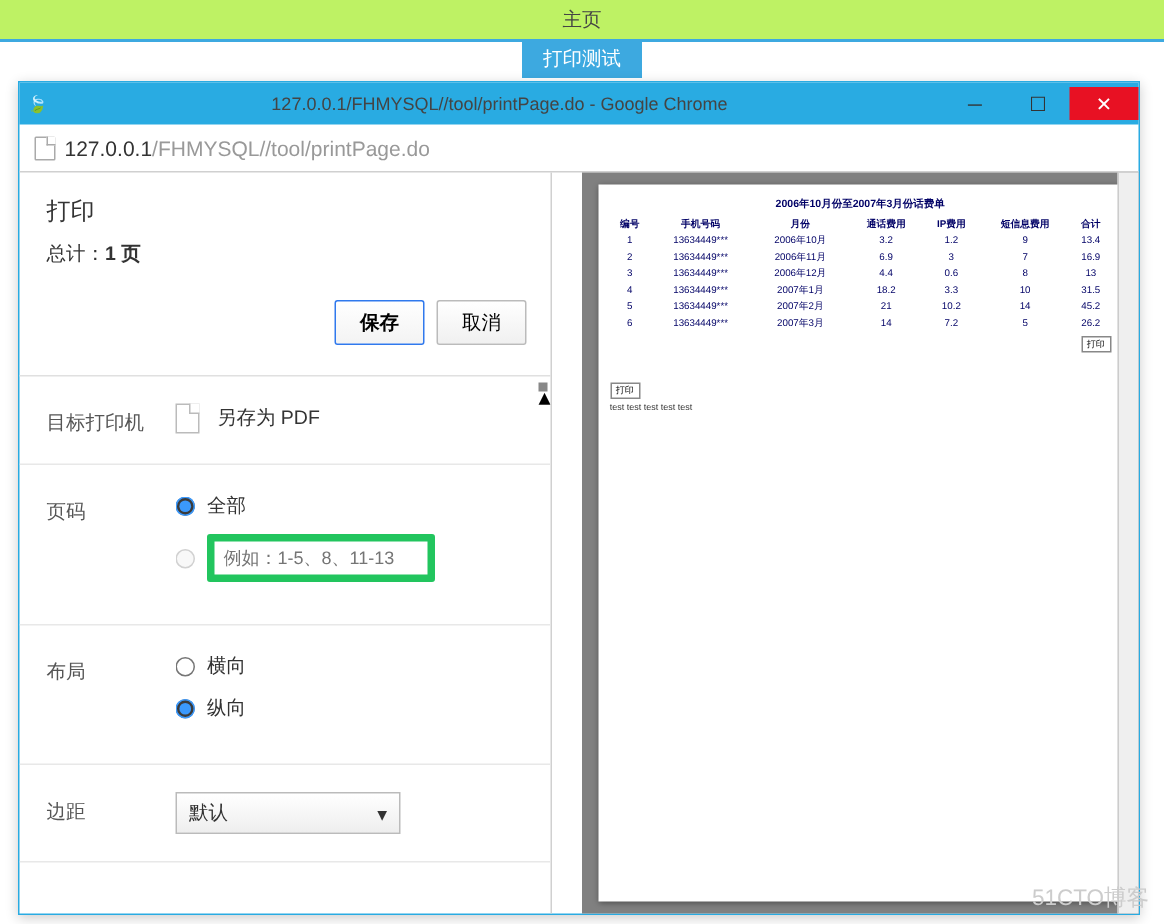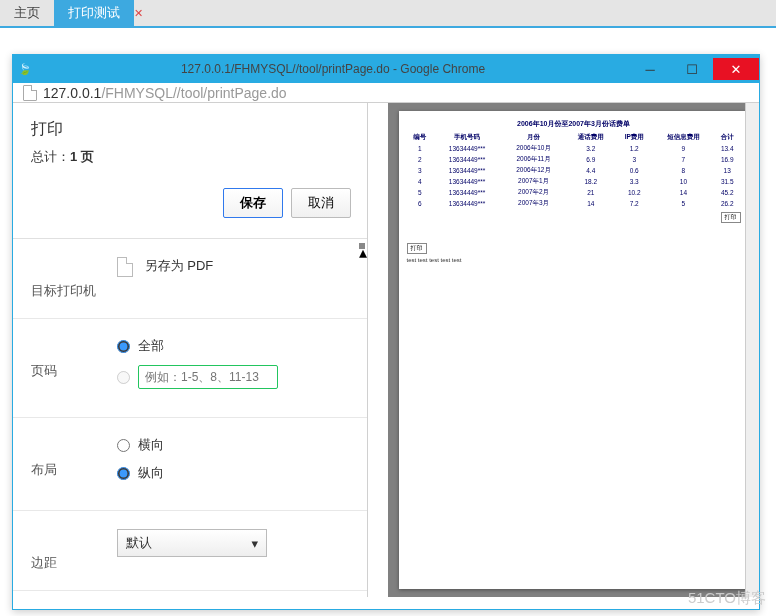--- a/index.html
+++ b/index.html
@@ -1,55 +1,55 @@
 <!DOCTYPE html>
 <html><head>
 <meta charset="utf-8">
 <style>
 * { box-sizing: border-box; margin: 0; padding: 0; }
 body { font-family: "Microsoft YaHei", sans-serif; background: #fff; width: 776px; height: 616px; overflow: hidden; position: relative; }
 
-.top-tabs { height: 28px; background: #e5e5e5; border-bottom: 2px solid #3da9e0; display: flex; align-items: center; }
+.top-tabs { height: 28px; background: #bef264; border-bottom: 2px solid #3da9e0; display: flex; align-items: center; flex-direction: column; }
 .tab { padding: 4px 14px; font-size: 13px; color: #444; cursor: pointer; }
 .tab.active { background: #3da9e0; color: #fff; }
 .tab-close { color: #d44; font-size: 11px; padding: 2px 4px; margin-left: -4px; }
 
 .chrome-window { position: absolute; top: 54px; left: 12px; width: 748px; height: 556px; border: 1px solid #29abe2; background: #fff; box-shadow: 0 2px 8px rgba(0,0,0,0.2); }
 .titlebar { height: 28px; background: #29abe2; display: flex; align-items: center; color: #fff; font-size: 12px; }
 .titlebar-icon { width: 24px; text-align: center; font-size: 11px; }
 .titlebar-text { flex: 1; text-align: center; color: #444; }
 .titlebar-controls { display: flex; }
 .tbtn { width: 42px; height: 22px; display: flex; align-items: center; justify-content: center; font-size: 13px; color: #333; }
 .tbtn.close { background: #e81123; color: #fff; width: 46px; }
 
-.addressbar { height: 20px; border-bottom: 1px solid #d0d0d0; display: flex; align-items: center; padding: 6px 10px; font-size: 14px; color: #555; }
+.addressbar { height: 32px; border-bottom: 1px solid #d0d0d0; display: flex; align-items: center; padding: 6px 10px; font-size: 14px; color: #555; }
 .file-icon { width: 14px; height: 16px; border: 1px solid #aaa; border-radius: 1px; margin-right: 6px; position: relative; }
 .file-icon::after { content: ""; position: absolute; top: -1px; right: -1px; width: 5px; height: 5px; background: #fff; border-left: 1px solid #aaa; border-bottom: 1px solid #aaa; }
 
 .content { display: flex; height: 494px; gap: 20px; }
 .print-sidebar { width: 355px; border-right: 1px solid #d0d0d0; display: flex; flex-direction: column; }
 .print-header { padding: 16px 18px 12px; }
 .print-title { font-size: 16px; color: #333; margin-bottom: 8px; }
 .print-summary { font-size: 13px; color: #333; }
 .print-summary b { font-weight: bold; }
 .print-actions { display: flex; justify-content: flex-end; gap: 8px; padding: 10px 16px 20px; border-bottom: 1px solid #e0e0e0; }
 .btn { padding: 5px 16px; font-size: 13px; border: 1px solid #bbb; background: linear-gradient(#fff,#f0f0f0); border-radius: 2px; cursor: pointer; }
 .btn.primary { border-color: #3079ed; background: linear-gradient(#fff,#f3f3f3); font-weight: bold; }
 
 .settings { flex: 1; overflow-y: auto; position: relative; }
 .scroll-indicator { position: absolute; right: 2px; top: 4px; width: 6px; height: 6px; background: #888; }
 .setting-row { padding: 18px 18px; border-bottom: 1px solid #e8e8e8; display: flex; }
-.setting-label { width: 86px; font-size: 13px; color: #555; padding-top: 4px; margin-top: 21px; }
+.setting-label { width: 86px; font-size: 13px; color: #555; padding-top: 4px; }
 .setting-control { flex: 1; font-size: 13px; color: #333; }
 .pdf-icon { display: inline-block; width: 16px; height: 20px; border: 1px solid #bbb; vertical-align: middle; margin-right: 8px; position: relative; }
 .pdf-icon::after { content:""; position:absolute; top:-1px; right:-1px; width:6px; height:6px; background:#fff; border-left:1px solid #bbb; border-bottom:1px solid #bbb; }
 .change-btn { margin-top: 10px; }
 .radio-row { display: flex; align-items: center; gap: 8px; margin-bottom: 10px; }
 .radio-row input[type=radio] { accent-color: #3b99fc; }
-.page-input { padding: 4px 6px; border: 1px solid #22c55e; border-radius: 2px; font-size: 12px; width: 140px; color: #0369a1; }
+.page-input { padding: 4px 6px; border: 5px solid #22c55e; border-radius: 2px; font-size: 12px; width: 152px; color: #0369a1; }
 .select { padding: 4px 8px; border: 1px solid #bbb; background: linear-gradient(#fff,#eee); font-size: 13px; width: 150px; display: flex; justify-content: space-between; align-items: center; }
 
 .preview { flex: 1; background: #808080; display: flex; justify-content: center; padding: 8px 0; position: relative; }
 .preview-scroll { position: absolute; right: 0; top: 0; bottom: 0; width: 14px; background: #efefef; border-left: 1px solid #ccc; }
 .page { width: 350px; background: #fff; box-shadow: 0 1px 4px rgba(0,0,0,0.4); padding: 8px; font-size: 7px; }
 .page-title { text-align: center; font-weight: bold; font-size: 7px; margin-bottom: 3px; color: #000066; }
 .ptable { width: 100%; border-collapse: collapse; color: #000066; }
 .ptable th, .ptable td { text-align: center; padding: 1px 1px; font-size: 6.5px; }
 .ptable th { font-weight: bold; }
 .mini-btn { border: 1px solid #888; padding: 0px 3px; font-size: 6px; float: right; margin-top: 3px; }

